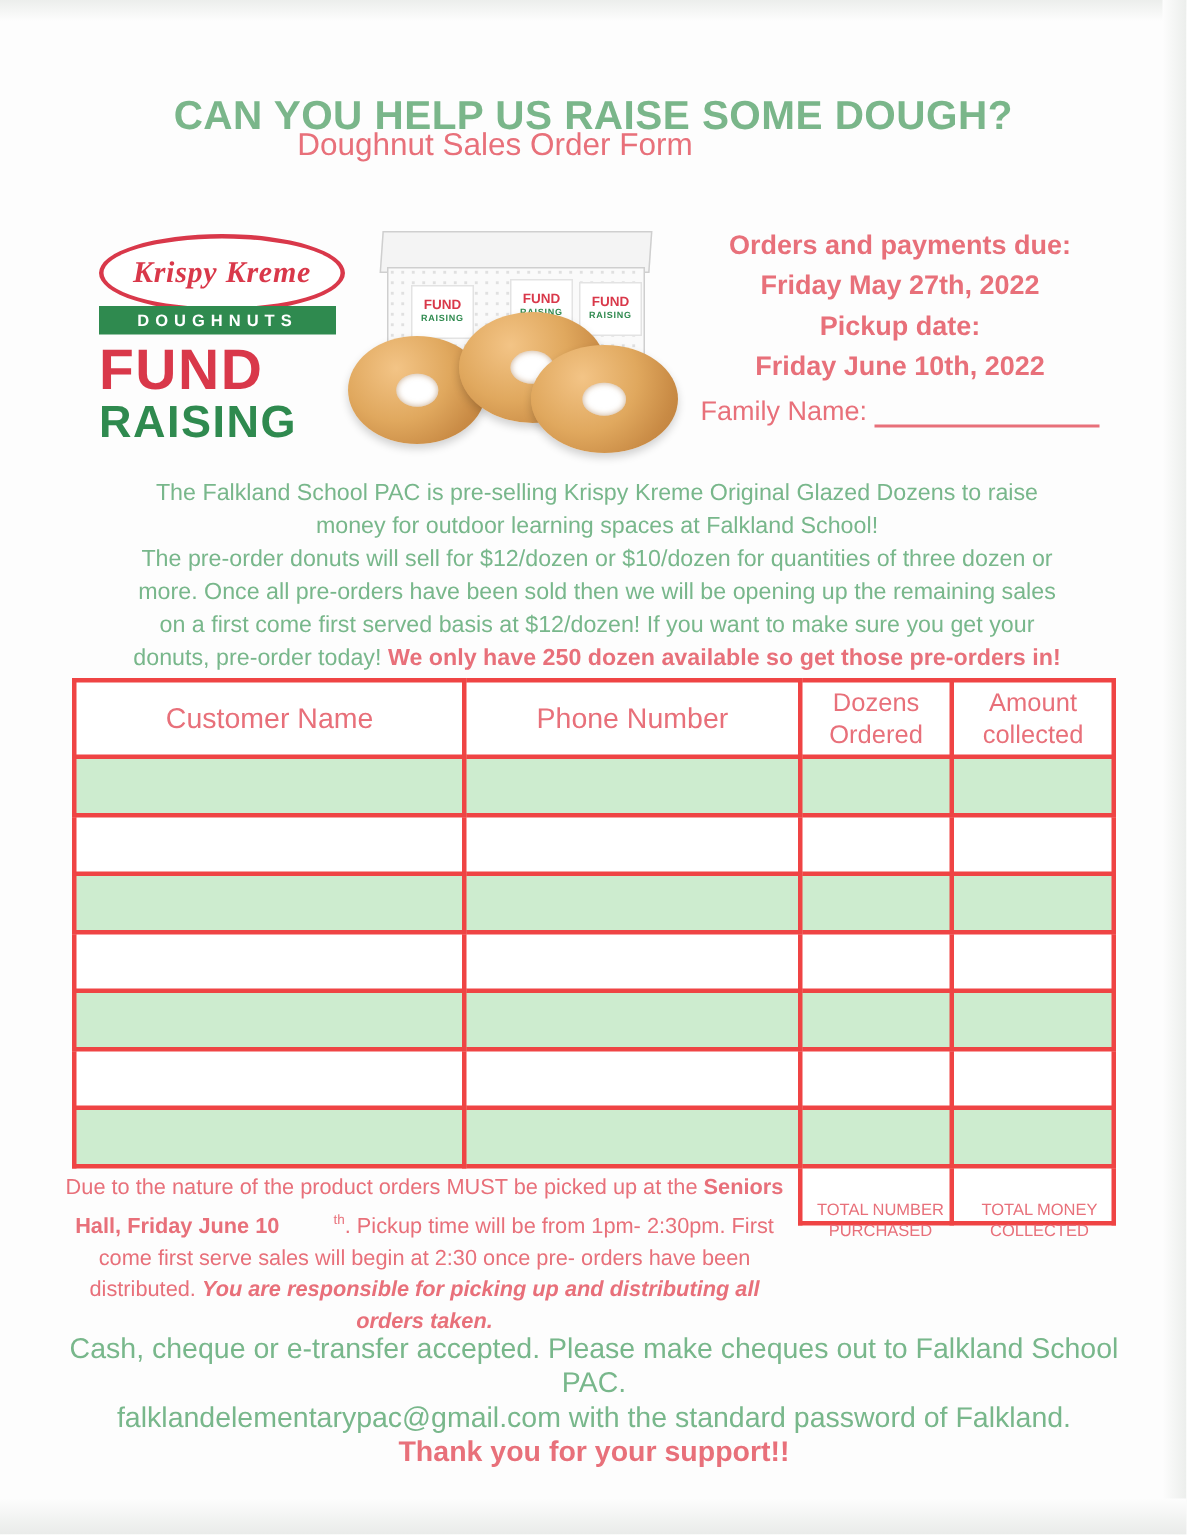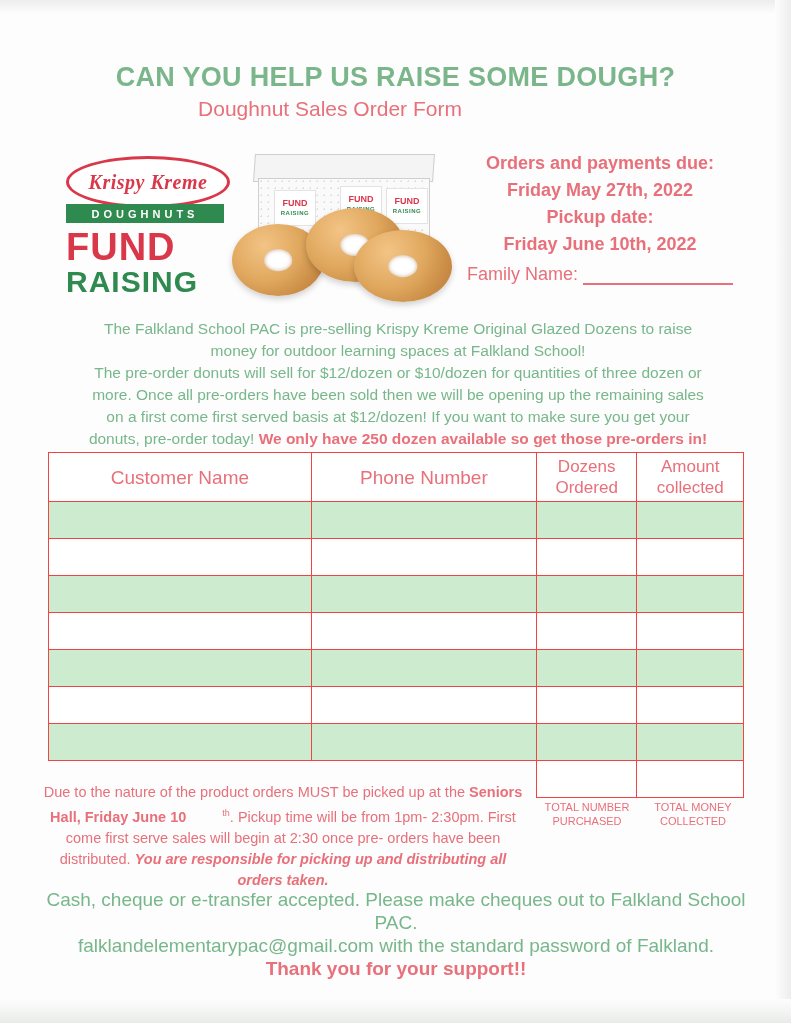--- a/index.html
+++ b/index.html
@@ -40,21 +40,21 @@
     left: 0; top: 62px;
     width: 791px;
     text-align: center;
     font-size: 27px;
     font-weight: bold;
     color: #7ab68a;
     letter-spacing: 0.3px;
   }
   .subtitle {
     position: absolute;
-    left: 0; top: 97px;
+    left: 0; top: 85px;
     width: 660px;
     text-align: center;
     font-size: 21px;
     color: #e8707a;
   }
 
   
   .logo-block {
     position: absolute;
     left: 62px; top: 152px;
@@ -220,21 +220,21 @@
   }
 
   
   .order-table {
     position: absolute;
     left: 48px; top: 452px;
     width: 696px;
     border-collapse: collapse;
   }
   .order-table th, .order-table td {
-    border: 1px solid #ef4444;
+    border: 3px solid #ef4444;
     padding: 0;
   }
   .order-table th {
     height: 48px;
     color: #e8707a;
     font-size: 19px;
     font-weight: normal;
     background: #ffffff;
     line-height: 21px;
   }

